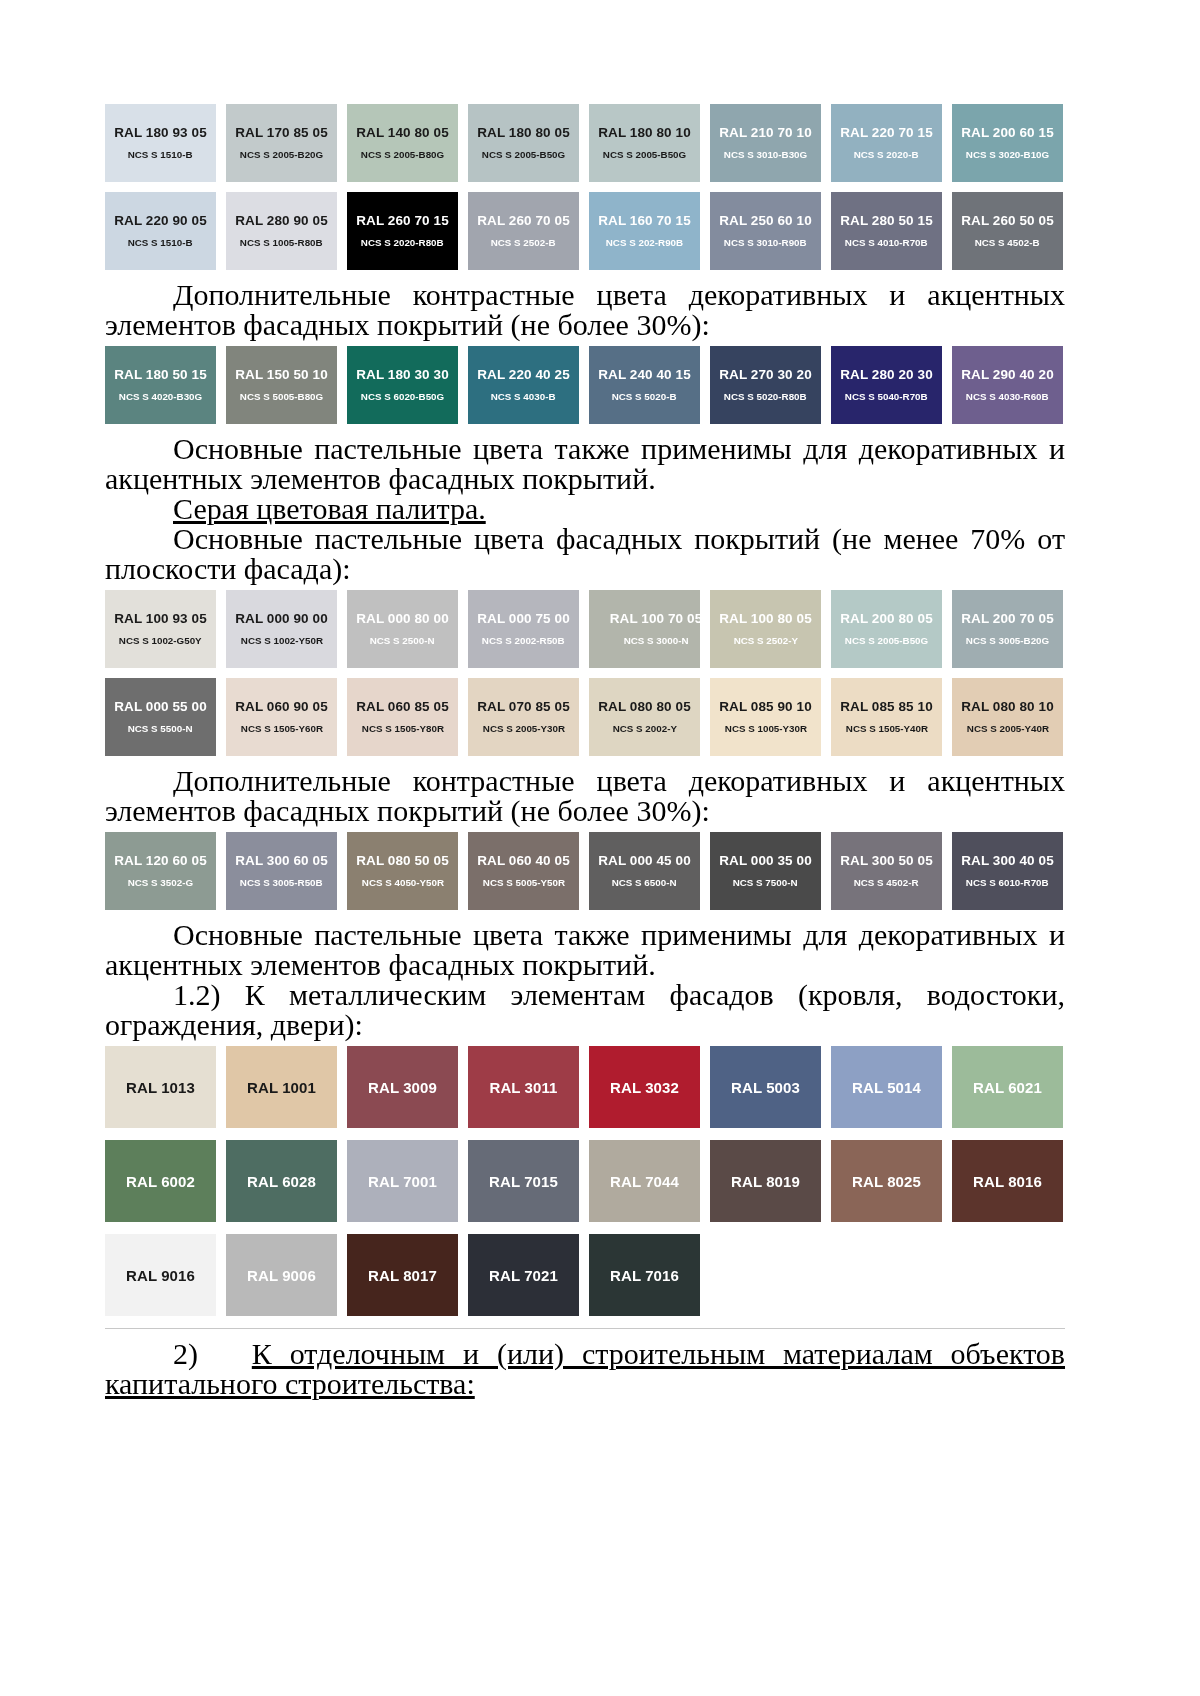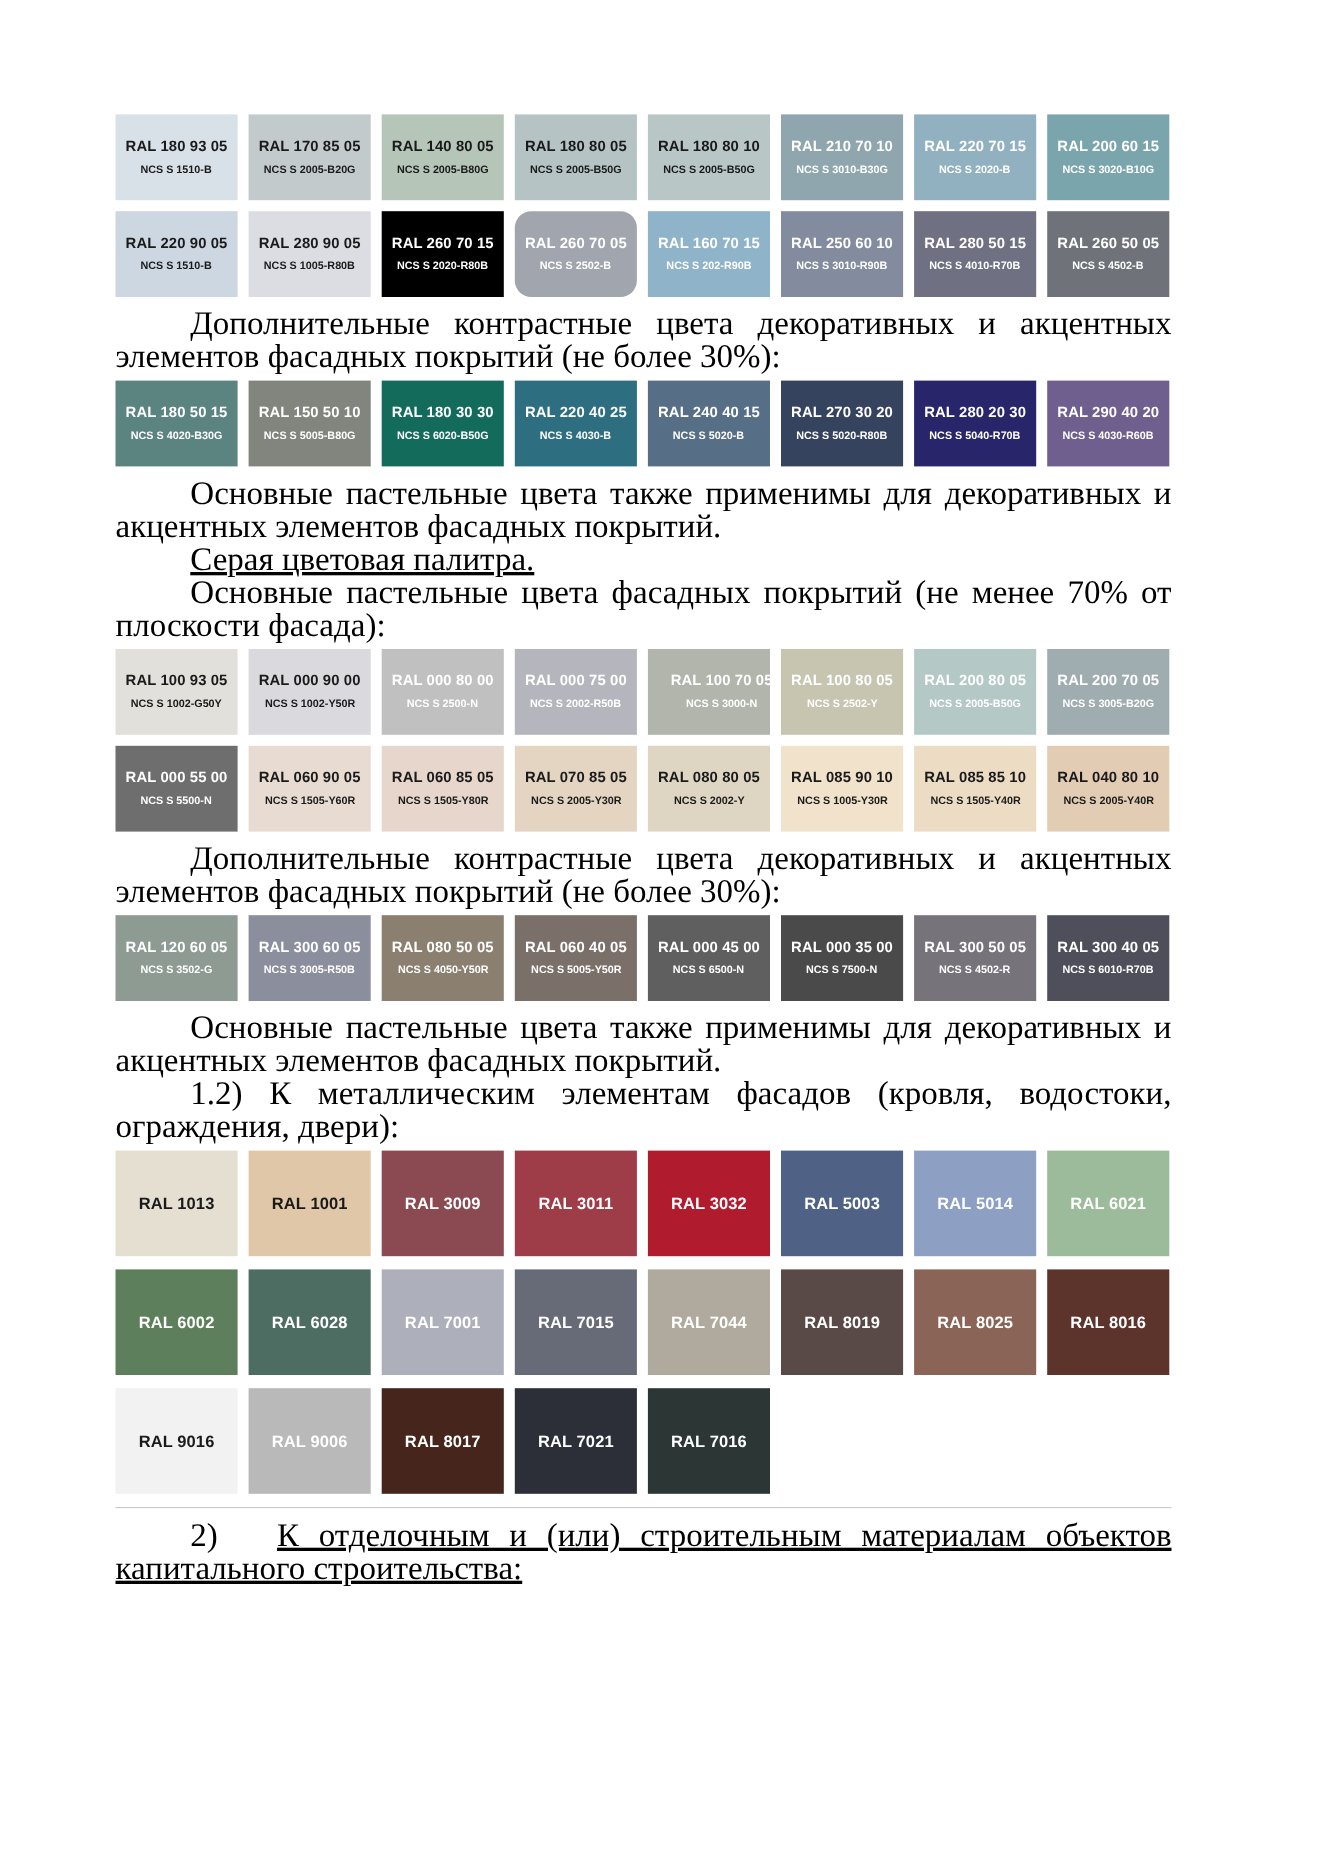--- a/index.html
+++ b/index.html
@@ -73,21 +73,21 @@
   .swatch.light .ral,.swatch.light .ncs{ color:#1a1a1a; }
 
   
   .metal-wrap{
     border-bottom:1px solid #c8c8c8;
     padding-bottom:12px;
   }
   .palette.metal{ gap:10px; }
   .palette.metal .swatch{
     width:111px;
-    height:96px;
+    height:82px;
     justify-content:center;
   }
   .palette.metal .swatch .ral{
     font-size:15px;
     font-weight:700;
     margin:0;
   }
   .palette.metal + .palette.metal{ margin-top:12px; }
 </style>
 </head>
@@ -137,21 +137,21 @@
           <div class="ncs">NCS S 1510-B</div>
         </div>
         <div class="swatch light" style="background: rgb(220, 221, 227);">
           <div class="ral">RAL 280 90 05</div>
           <div class="ncs">NCS S 1005-R80B</div>
         </div>
         <div class="swatch dark" style="background: #000000;">
           <div class="ral">RAL 260 70 15</div>
           <div class="ncs">NCS S 2020-R80B</div>
         </div>
-        <div class="swatch dark" style="background: rgb(161, 165, 174); border-radius: 15px;">
+        <div class="swatch dark" style="background: rgb(161, 165, 174);">
           <div class="ral">RAL 260 70 05</div>
           <div class="ncs">NCS S 2502-B</div>
         </div>
         <div class="swatch dark" style="background: rgb(143, 180, 202);">
           <div class="ral">RAL 160 70 15</div>
           <div class="ncs">NCS S 202-R90B</div>
         </div>
         <div class="swatch dark" style="background: rgb(131, 140, 158);">
           <div class="ral">RAL 250 60 10</div>
           <div class="ncs">NCS S 3010-R90B</div>
@@ -277,21 +277,21 @@
         </div>
         <div class="swatch light" style="background: rgb(241, 227, 203);">
           <div class="ral">RAL 085 90 10</div>
           <div class="ncs">NCS S 1005-Y30R</div>
         </div>
         <div class="swatch light" style="background: rgb(236, 220, 196);">
           <div class="ral">RAL 085 85 10</div>
           <div class="ncs">NCS S 1505-Y40R</div>
         </div>
         <div class="swatch light" style="background: rgb(226, 205, 180);">
-          <div class="ral">RAL 040 80 10</div>
+          <div class="ral">RAL 080 80 10</div>
           <div class="ncs">NCS S 2005-Y40R</div>
         </div>
       </div>
 
     <div class="spacer-sm"></div>
 
     <p class="para">Дополнительные контрастные цвета декоративных и акцентных элементов фасадных покрытий (не более 30%):</p>
 
     <div class="spacer-xs"></div>
 

